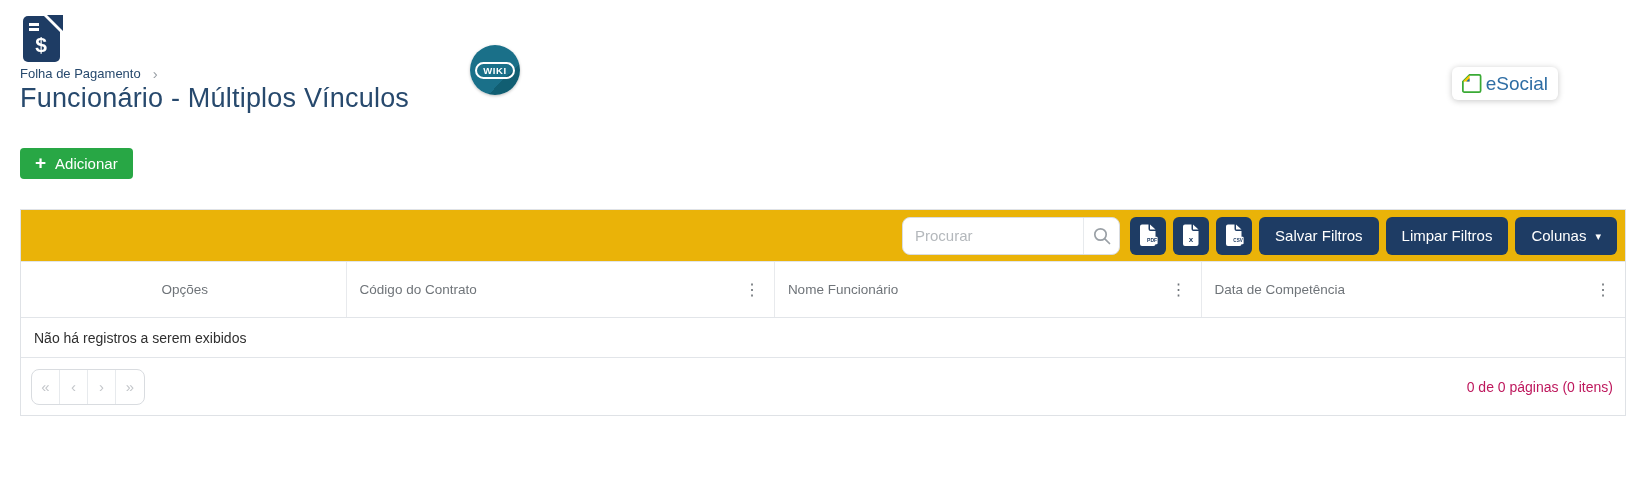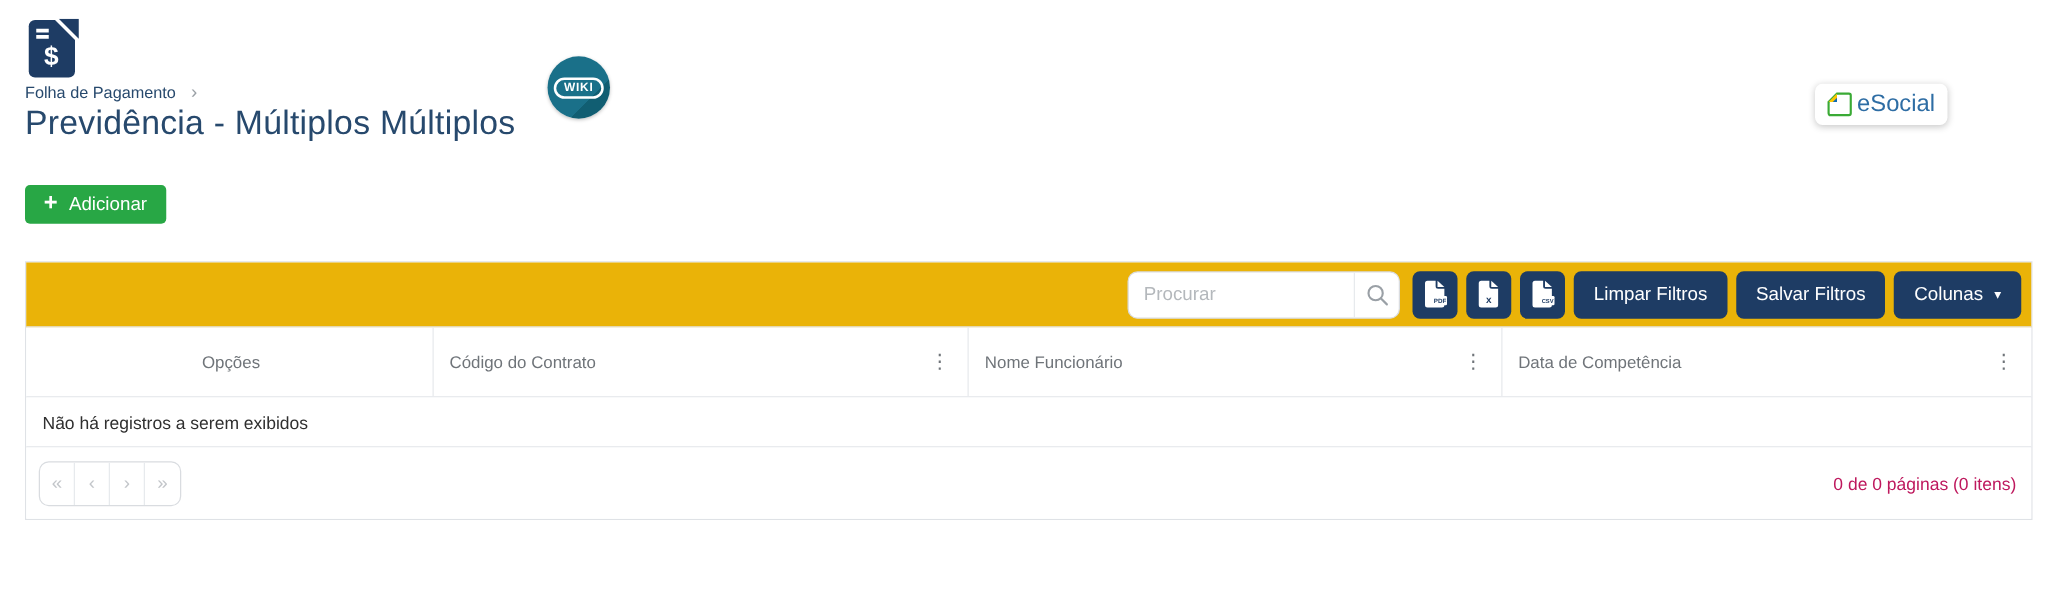--- a/index.html
+++ b/index.html
@@ -13,21 +13,21 @@
 
   
   header { display:flex; justify-content:space-between; align-items:flex-start; }
   .app-icon { display:block; }
   .breadcrumb { display:flex; gap:12px; margin:3px 0 2px 0;
     font-size:13px; color:#27496d; }
   .breadcrumb .crumb { cursor:pointer; }
   .breadcrumb .chev { color:#9aa0a6; font-size:15px; line-height:1; }
   .title-row { position:relative; display:flex; }
   h1 { margin:0; font-size:27px; font-weight:400; color:#27496d; letter-spacing:0.2px; }
-  .wiki-badge { position:absolute; left:418px; top:-38px; width:50px; height:50px;
+  .wiki-badge { position:absolute; left:450px; top:-38px; width:50px; height:50px;
     border-radius:50%; background:linear-gradient(315deg,#115e72 32%,#1a7089 32%);
     display:flex; align-items:center; justify-content:center; cursor:pointer;
     box-shadow:0 1px 3px rgba(0,0,0,0.25); }
   .wiki-pill { border:2px solid #fff; border-radius:9px; padding:1px 6px;
     color:#fff; font-size:9.5px; font-weight:bold; letter-spacing:0.6px; }
   .esocial-card { margin-top:52px; margin-right:68px; display:flex; align-items:center;
     gap:3px; background:#fff; border-radius:6px; padding:5px 10px 5px 8px;
     box-shadow:0 1px 6px rgba(0,0,0,0.22); cursor:pointer; }
   .esocial-label { font-size:19px; color:#2e6da4; }
 
@@ -92,21 +92,21 @@
         <polygon points="27,0 43,0 43,16" fill="#1e3c64"></polygon>
         <rect x="9" y="8" width="10" height="3" fill="#fff"></rect>
         <rect x="9" y="13" width="10" height="3" fill="#fff"></rect>
         <text x="21" y="37" font-size="21" font-weight="bold" fill="#fff" text-anchor="middle" font-family="Liberation Sans, sans-serif">$</text>
       </svg>
       <div class="breadcrumb">
         <span class="crumb">Folha de Pagamento</span>
         <span class="chev">›</span>
       </div>
       <div class="title-row">
-        <h1>Previdência - Múltiplos Múltiplos</h1>
+        <h1>Funcionário - Múltiplos Vínculos</h1>
         <div class="wiki-badge">
           <span class="wiki-pill">WIKI</span>
         </div>
       </div>
     </div>
 
     <div class="esocial-card">
       <svg width="23" height="23" viewBox="0 0 24 24">
         <path d="M10 3 H20 a1.5 1.5 0 0 1 1.5 1.5 V19.5 a1.5 1.5 0 0 1 -1.5 1.5 H4.5 A1.5 1.5 0 0 1 3 19.5 V10 Z" fill="#fff" stroke="#3aaa35" stroke-width="1.8"></path>
         <polygon points="10,3 10,10 3,10" fill="#fdc600"></polygon>
@@ -155,24 +155,24 @@
       <button class="icon-btn">
         <svg width="20" height="23" viewBox="0 0 20 23">
           <path d="M4 0.5 H10.5 V5 a2 2 0 0 0 2 2 H17.5 V20 a2 2 0 0 1 -2 2 H4 a2 2 0 0 1 -2 -2 V2.5 a2 2 0 0 1 2 -2 Z" fill="#fff"></path>
           <polygon points="12,0.5 17.5,5.5 12,5.5" fill="#fff"></polygon>
           <rect x="8.6" y="12.8" width="11" height="7.4" rx="1" fill="#fff"></rect>
           <text x="14.1" y="18.4" font-size="4.6" font-weight="bold" fill="#1e3c64" text-anchor="middle" font-family="Liberation Sans, sans-serif">CSV</text>
         </svg>
       </button>
 
       <button class="text-btn">
+        <span>Salvar Filtros</span>
+      </button>
+      <button class="text-btn">
         <span>Limpar Filtros</span>
-      </button>
-      <button class="text-btn">
-        <span>Salvar Filtros</span>
       </button>
       <button class="text-btn">
         <span>Colunas</span>
         <span class="caret">▾</span>
       </button>
     </div>
 
     <div class="thead">
       <div class="th col-0 center">
         <span>Opções</span>

